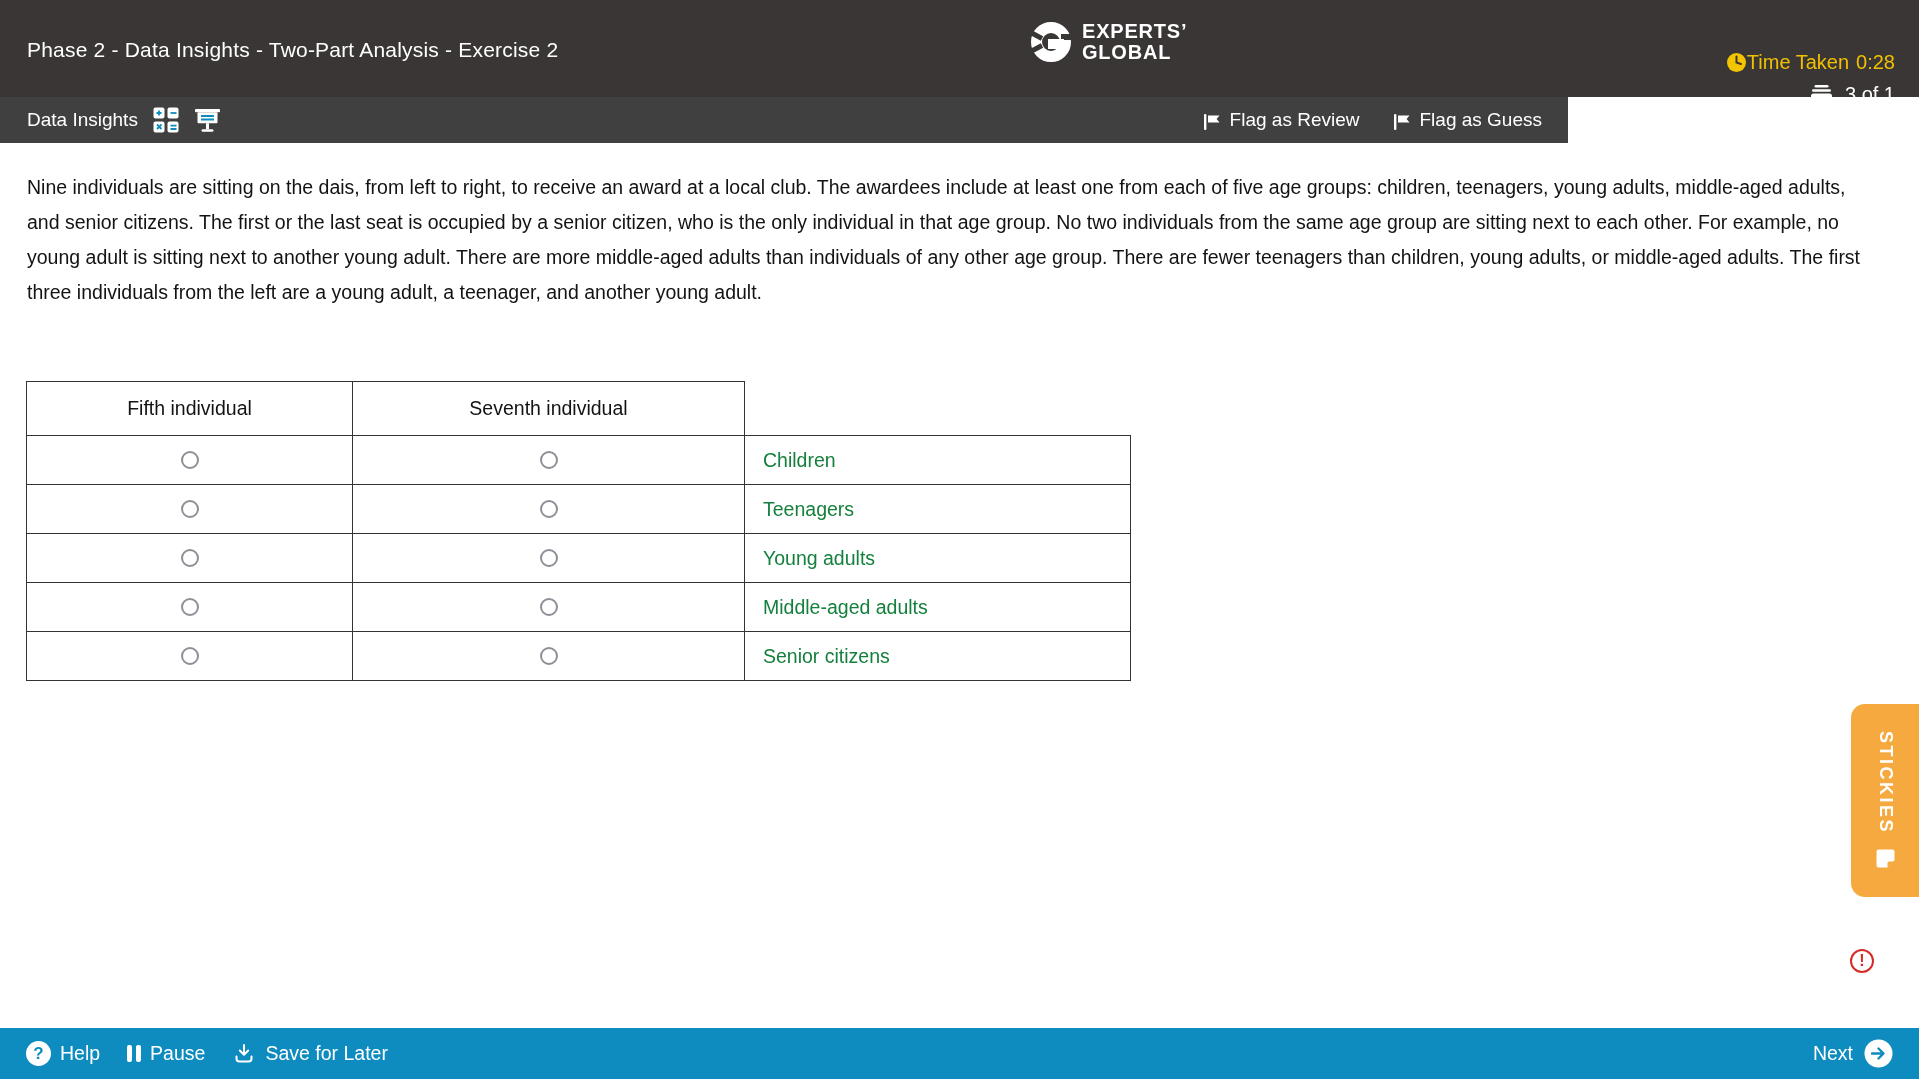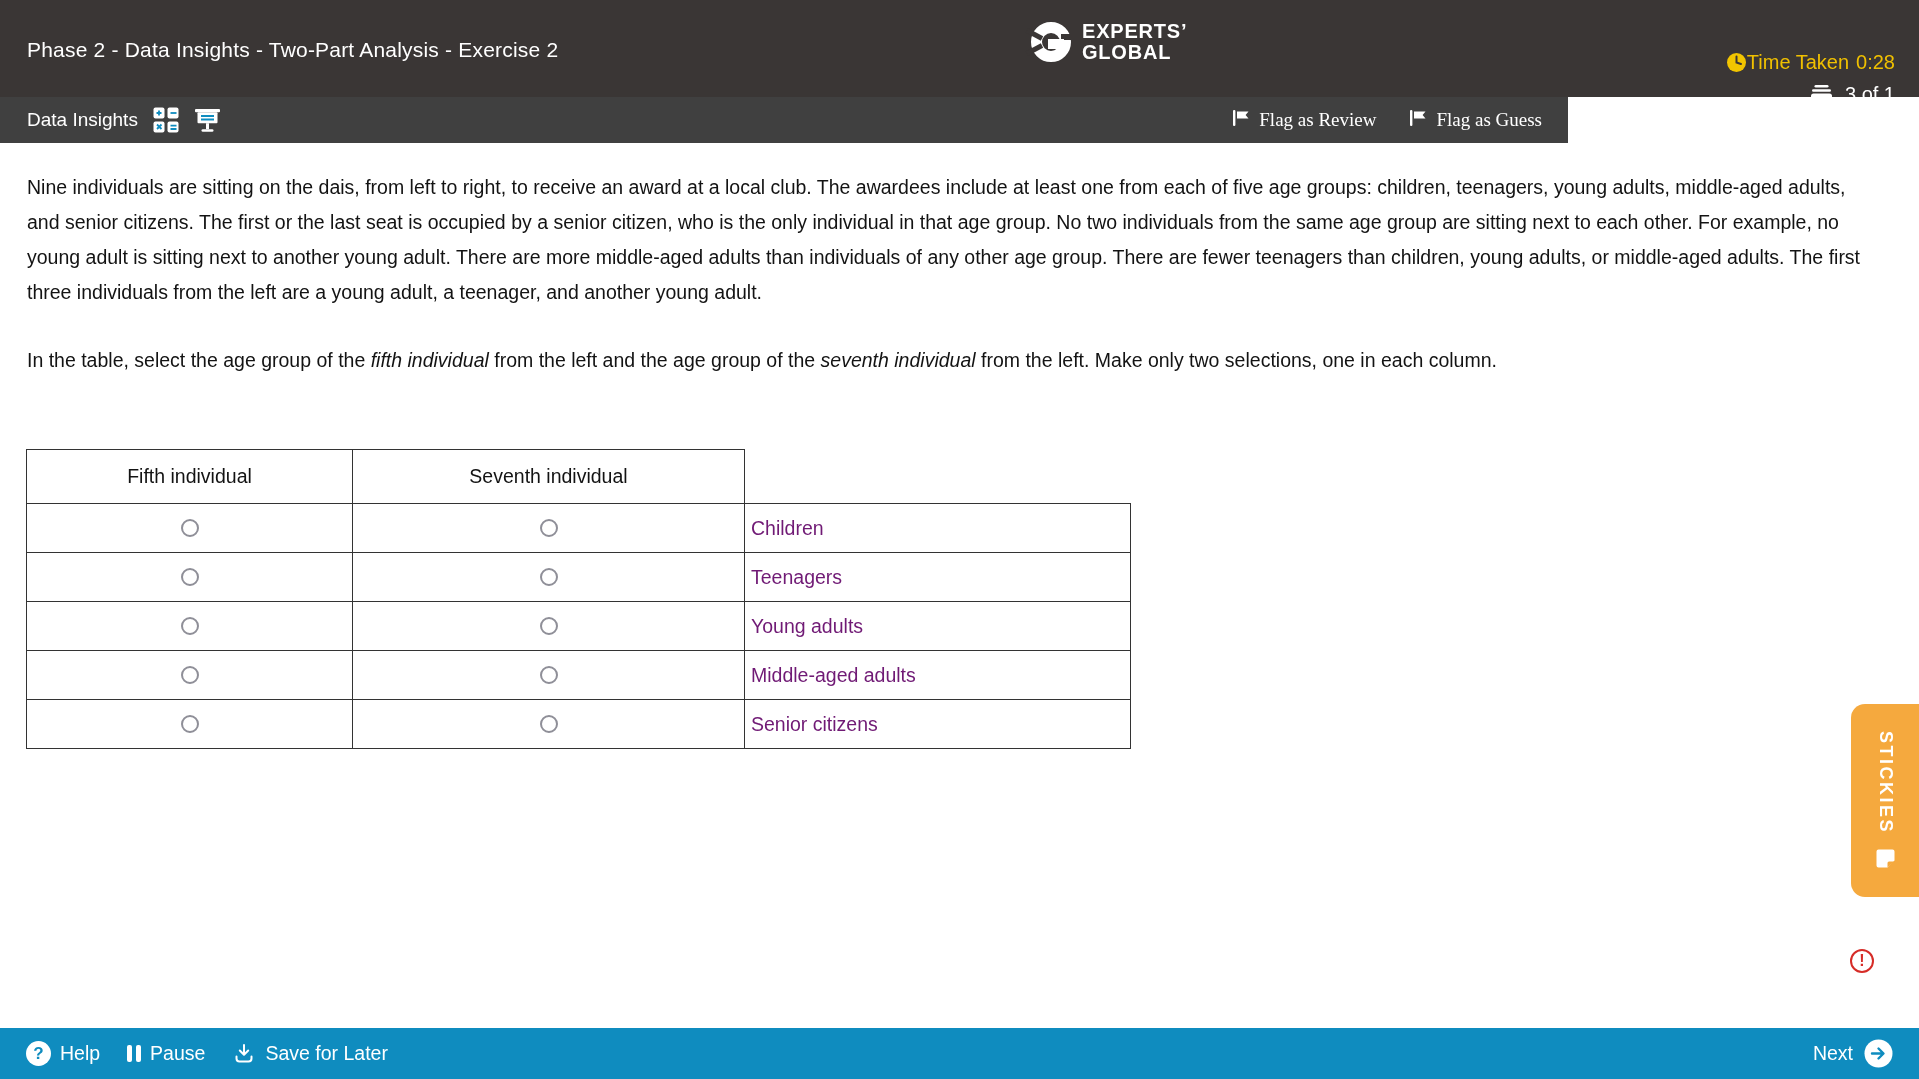--- a/index.html
+++ b/index.html
@@ -29,35 +29,35 @@
   .time-row .tval { margin-left:7px; }
   .progress-row { display:flex; align-items:center; gap:11px; color:#ffffff; font-size:20px; }
 
   
   .toolbar { position:absolute; top:97px; left:0; width:1568px; height:46px; background:#404040;
              display:flex; align-items:center; padding:0 26px 0 27px; color:#fff; }
   .section-label { font-size:19px; }
   .tool-icons { display:flex; align-items:center; gap:15px; margin-left:15px; }
   .tool-icon { cursor:pointer; display:flex; }
   .tb-spacer { flex:1; }
-  .flag-btn { display:flex; align-items:flex-start; gap:9px; font-size:19px; margin-left:32px; cursor:pointer;font-family:Liberation Serif, serif; }
+  .flag-btn { display:flex; align-items:flex-end; gap:9px; font-size:19px; margin-left:32px; cursor:pointer; }
 
   
   main { position:absolute; top:143px; left:0; width:1919px; }
   .question { margin:27px 30px 0 27px; width:1856px; font-size:19.5px; line-height:35px; color:#131313; }
   .q2 { margin-top:33px; }
 
   
   table.answer { border-collapse:collapse; margin:71px 0 0 26px; }
   table.answer th, table.answer td { border:1px solid #333333; }
   table.answer th { height:54px; font-weight:normal; font-size:19.5px; color:#131313; text-align:center; }
   table.answer th.filler { border:none; }
   table.answer td { height:49px; }
   td.radio-cell { text-align:center; }
-  td.label-cell { font-size:19.5px; color:#701a75; padding-left:6px; }
+  td.label-cell { font-size:19.5px; color:#15803d; padding-left:18px; }
   .radio { display:inline-block; width:18px; height:18px; border:2px solid #8f8f98; border-radius:50%;
            background:#fff; vertical-align:middle; cursor:pointer; }
 
   
   .stickies { position:absolute; right:0; top:704px; width:68px; height:193px; background:#f5a93e;
               border-radius:14px 0 0 14px; display:flex; flex-direction:column; align-items:center;
               justify-content:center; gap:13px; cursor:pointer; }
   .stickies .vtext { writing-mode:vertical-rl; color:#fff; font-weight:bold; font-size:18px; letter-spacing:2.5px; }
 
   
@@ -158,21 +158,20 @@
       <rect x="2" y="1" width="2.4" height="16" rx="1" fill="#fff"></rect>
       <path d="M6 2.5 H17.5 L14.6 6 L17.5 9.5 H6 Z" fill="#fff"></path>
     </svg>
     <span>Flag as Guess</span>
   </span>
 </div>
 
 <main>
   <p class="question">Nine individuals are sitting on the dais, from left to right, to receive an award at a local club. The awardees include at least one from each of five age groups: children, teenagers, young adults, middle-aged adults, and senior citizens. The first or the last seat is occupied by a senior citizen, who is the only individual in that age group. No two individuals from the same age group are sitting next to each other. For example, no young adult is sitting next to another young adult. There are more middle-aged adults than individuals of any other age group. There are fewer teenagers than children, young adults, or middle-aged adults. The first three individuals from the left are a young adult, a teenager, and another young adult.</p>
 
-  <p class="question q2"><span>In the table, select the age group of the </span><i>fifth individual</i><span> from the left and the age group of the </span><i>seventh individual</i><span> from the left. Make only two selections, one in each column.</span></p>
 
   <table class="answer">
     <colgroup>
         <col style="width:326px">
         <col style="width:392px">
         <col style="width:386px">
       </colgroup>
     <tbody>
         <tr>
       <th>Fifth individual</th>

